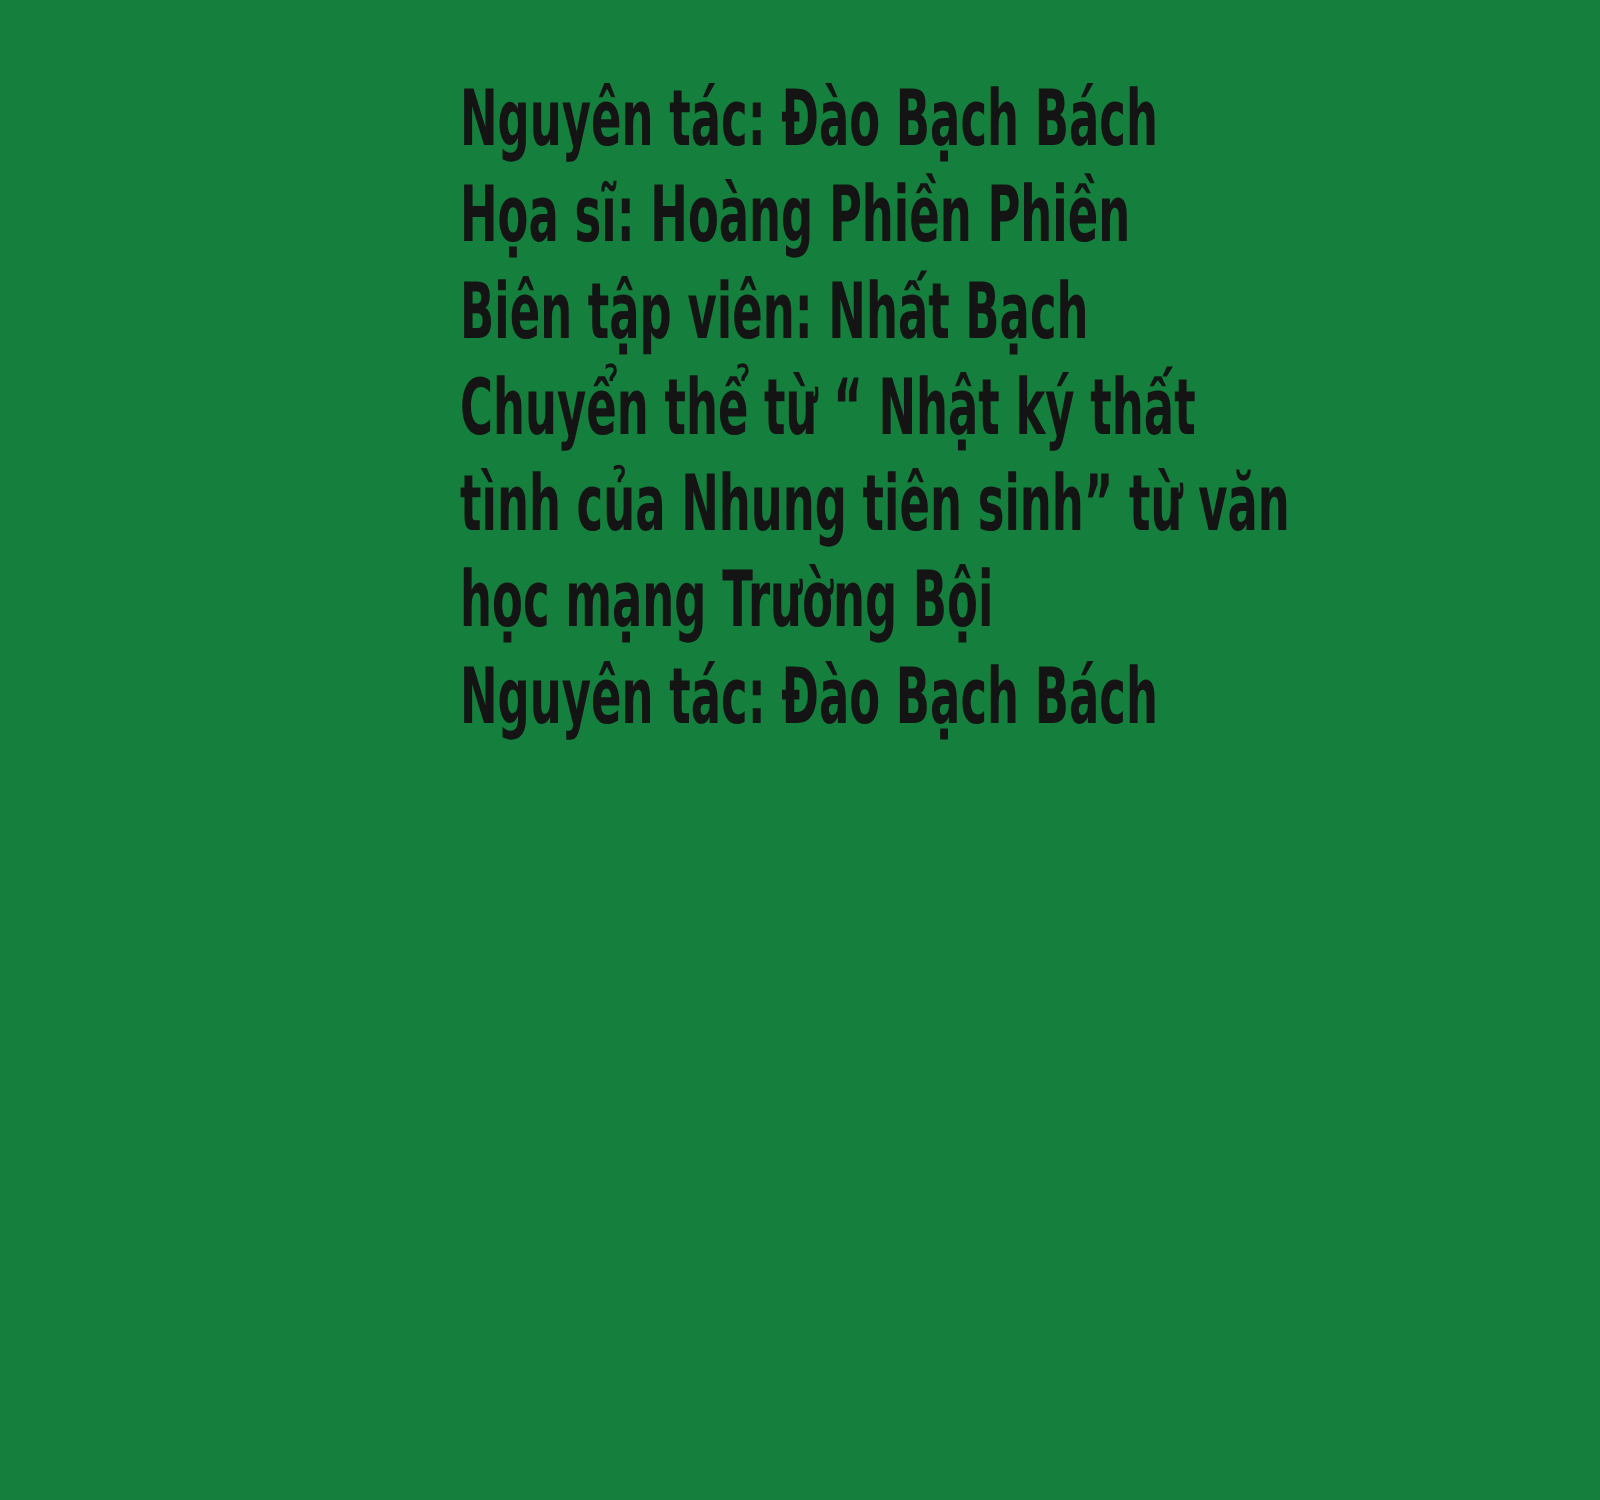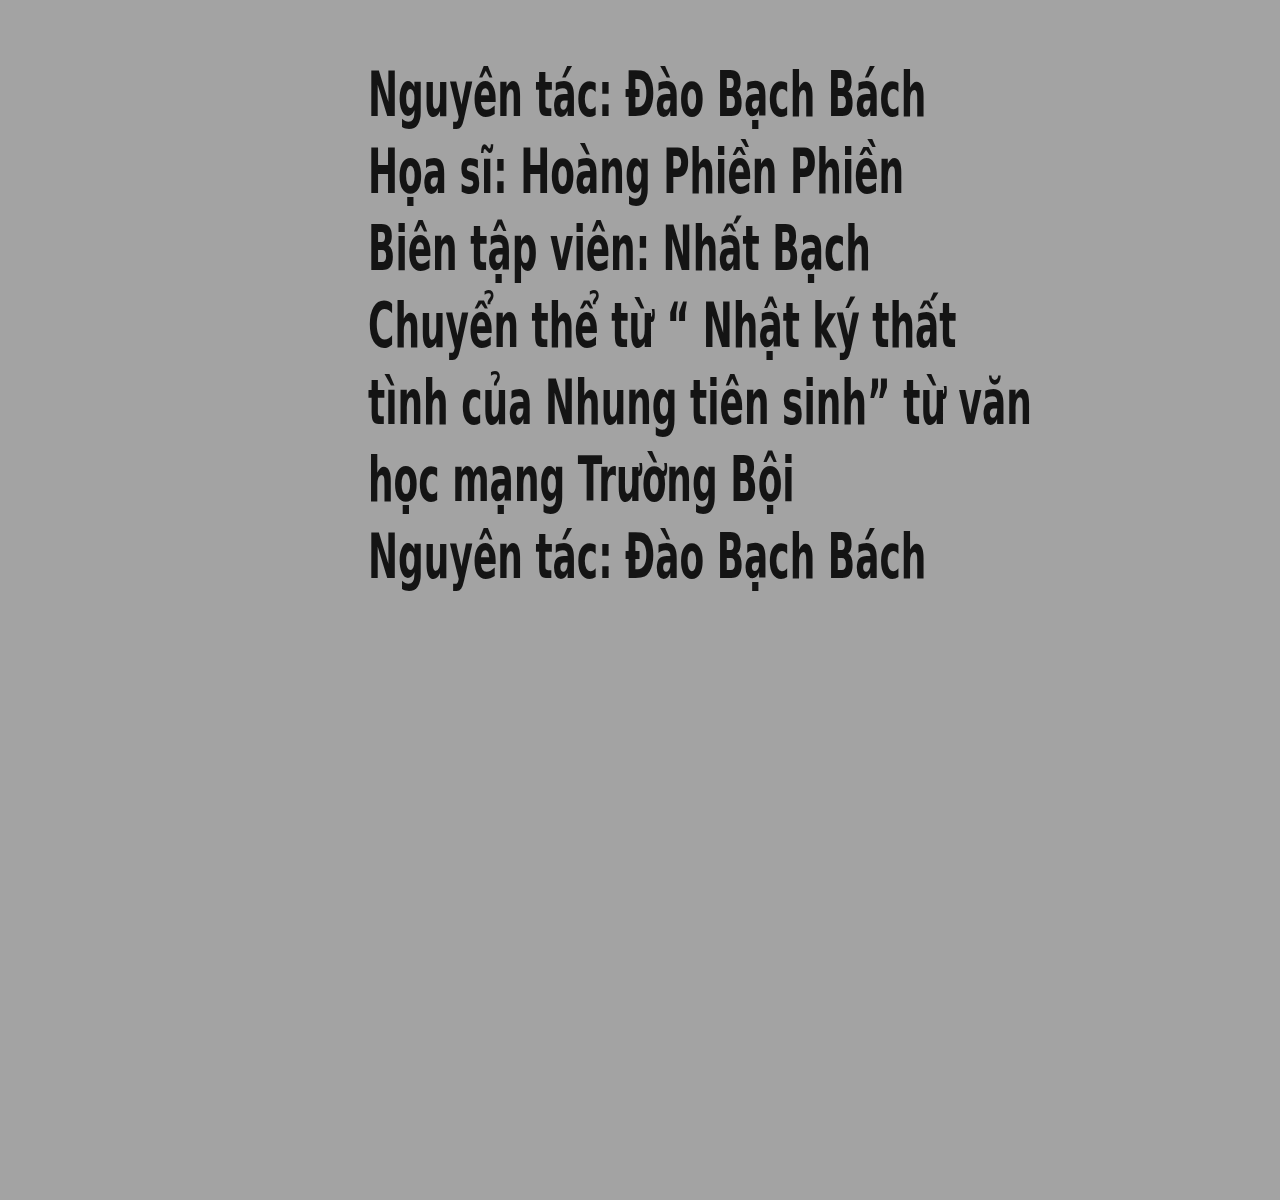--- a/index.html
+++ b/index.html
@@ -10,21 +10,21 @@
     width: 1280px;
     height: 1200px;
     background: #ffffff;
     overflow: hidden;
     position: relative;
     font-family: "DejaVu Sans", sans-serif;
   }
   .page {
     position: absolute;
     inset: 0;
-    background: #a3a3a3;
+    background: #15803d;
   }
   .credits-block {
     position: absolute;
     left: 368px;
     top: 56px;
     color: #141414;
   }
   .credits-line {
     display: block;
     white-space: nowrap;

